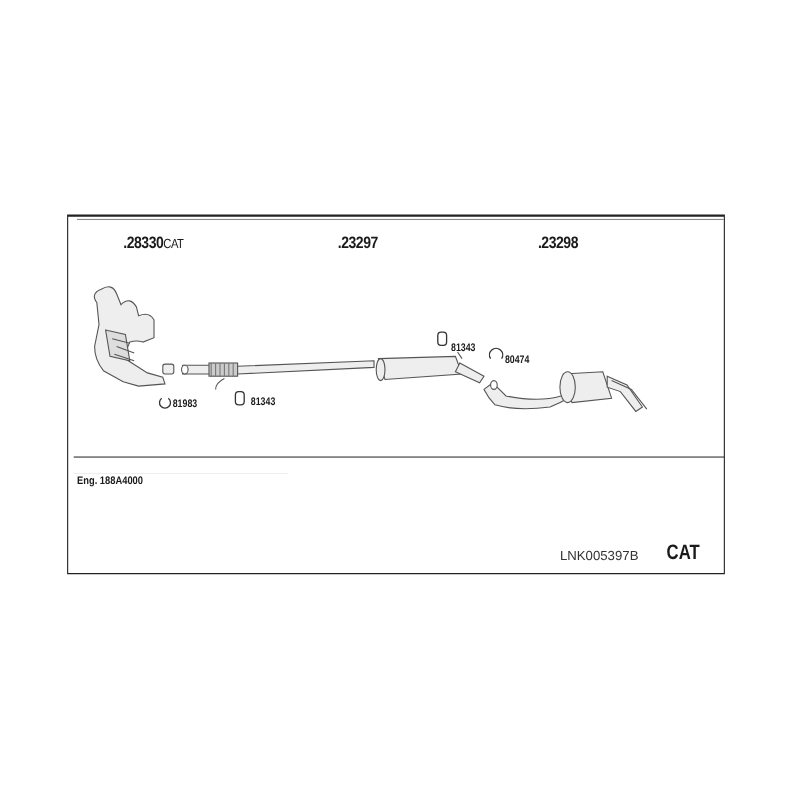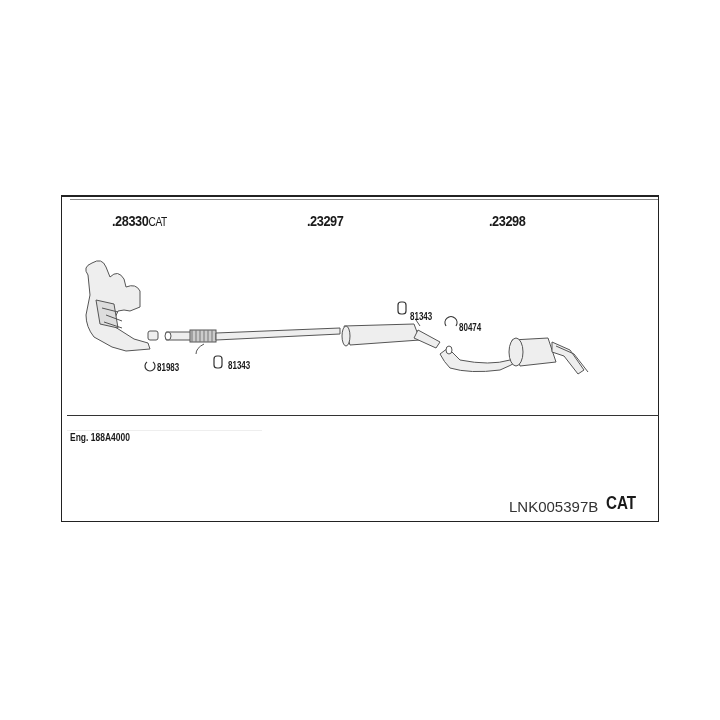--- a/index.html
+++ b/index.html
@@ -5,21 +5,21 @@
   html, body { margin:0; padding:0; background:#ffffff; }
   body { width:720px; height:720px; position:relative; overflow:hidden; font-family:"Liberation Sans", sans-serif; color:#1a1a1a; }
   .frame { position:absolute; left:61px; top:195px; width:598px; height:327px; border:1px solid #222; border-top:2px solid #222; box-sizing:border-box; }
   .frame::before { content:""; position:absolute; left:8px; right:0; top:2px; height:1px; background:#888; }
   .divider { position:absolute; left:67px; top:415px; width:592px; height:1px; background:#333; }
   .divider-faint { position:absolute; left:67px; top:430px; width:195px; height:1px; background:#eee; }
   .part-num { position:absolute; font-size:15px; font-weight:bold; letter-spacing:-0.5px; font-family:"Liberation Sans Narrow","Liberation Sans", sans-serif; transform:scaleX(0.85); transform-origin:left top; }
   .part-num .suffix { font-weight:normal; font-size:12px; }
   .acc { position:absolute; font-size:10px; font-weight:bold; transform:scaleX(0.8); transform-origin:left top; }
   .eng { position:absolute; left:70px; top:432px; font-size:10px; font-weight:bold; transform:scaleX(0.85); transform-origin:left top; }
-  .code { position:absolute; left:509px; top:498px; font-size:15px; color:#333; }
+  .code { position:absolute; left:509px; top:498px; font-size:12px; color:#333; }
   .cat { position:absolute; left:606px; top:492px; font-size:19px; font-weight:bold; transform:scaleX(0.8); transform-origin:left top; }
   svg.art { position:absolute; left:0; top:0; }
 </style>
 </head>
 <body>
 
 <div class="frame"></div>
 <div class="divider"></div>
 <div class="divider-faint"></div>
 

